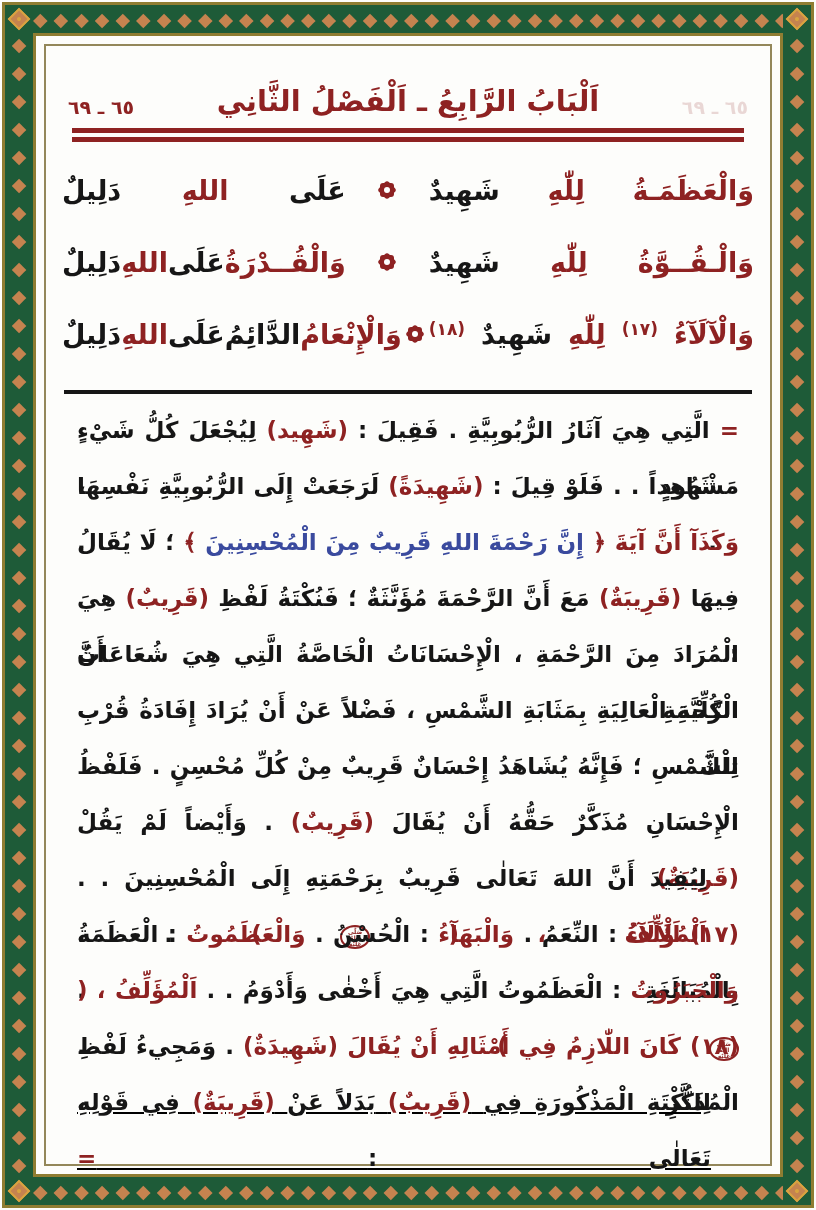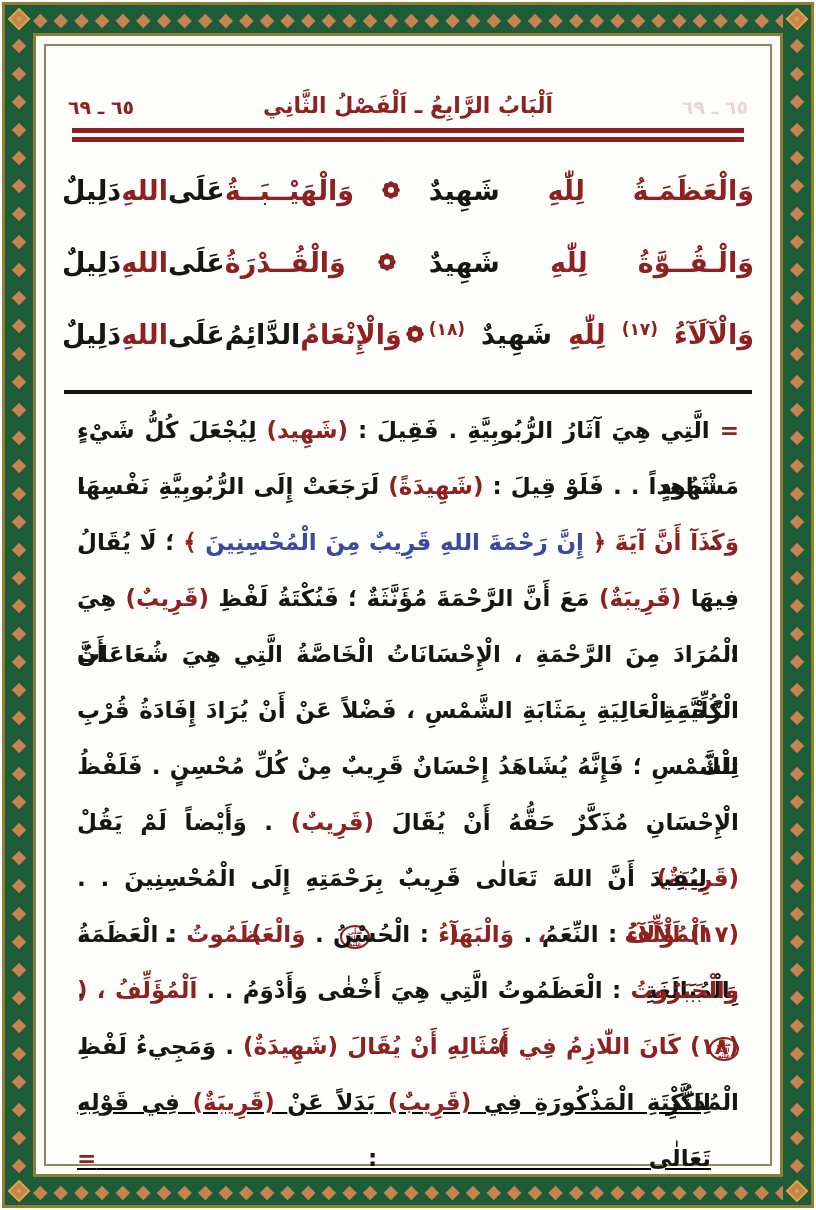--- a/index.html
+++ b/index.html
@@ -31,21 +31,21 @@
   .corner{position:absolute;width:28px;height:28px;background:var(--green);}
   .corner i{position:absolute;left:6px;top:6px;width:12px;height:12px;background:var(--tan);
             border:2px solid var(--gold);transform:rotate(45deg);}
   .corner i::after{content:"";position:absolute;left:4px;top:4px;width:4px;height:4px;background:var(--gold);border-radius:50%;}
   .corner.tl{top:5px;left:5px;} .corner.tr{top:5px;right:5px;}
   .corner.bl{bottom:5px;left:5px;} .corner.br{bottom:5px;right:5px;}
   
   .content{position:absolute;inset:46px;padding:8px 14px;direction:rtl;}
   .header{display:flex;justify-content:space-between;align-items:flex-end;
           height:58px;margin:6px 8px 0;font-weight:700;}
-  .title{font-size:22px;color:var(--maroon);}
+  .title{font-size:29px;color:var(--maroon);}
   .pages{font-size:19px;color:var(--maroon);letter-spacing:2px;}
   .ghost{opacity:.17;}
   .red-rule{margin:10px 12px 12px;}
   .red-rule i{display:block;height:5px;background:var(--maroon);}
   .red-rule i + i{margin-top:4px;}
   
   #poetry{margin:12px 2px 0;}
   .prow{display:flex;justify-content:space-between;align-items:center;height:72px;
         font-size:27px;font-weight:700;white-space:nowrap;}
   .hemi{display:flex;justify-content:space-between;align-items:baseline;}
@@ -112,21 +112,20 @@
         <div class="prow">
           <div class="hemi r">
             <span class="c-maroon">وَالْعَظَمَـةُ</span>
             <span class="c-maroon">لِلّٰهِ</span>
             <span class="c-ink">شَهِيدٌ</span>
           </div>
           <span class="rosette">
             <i></i>
           </span>
           <div class="hemi l">
-            <span class="c-maroon">وَالْهَيْــبَــةُ</span>
             <span class="c-ink">عَلَى</span>
             <span class="c-maroon">اللهِ</span>
             <span class="c-ink">دَلِيلٌ</span>
           </div>
         </div>
         <div class="prow">
           <div class="hemi r">
             <span class="c-maroon">وَالْـقُــوَّةُ</span>
             <span class="c-maroon">لِلّٰهِ</span>
             <span class="c-ink">شَهِيدٌ</span>

